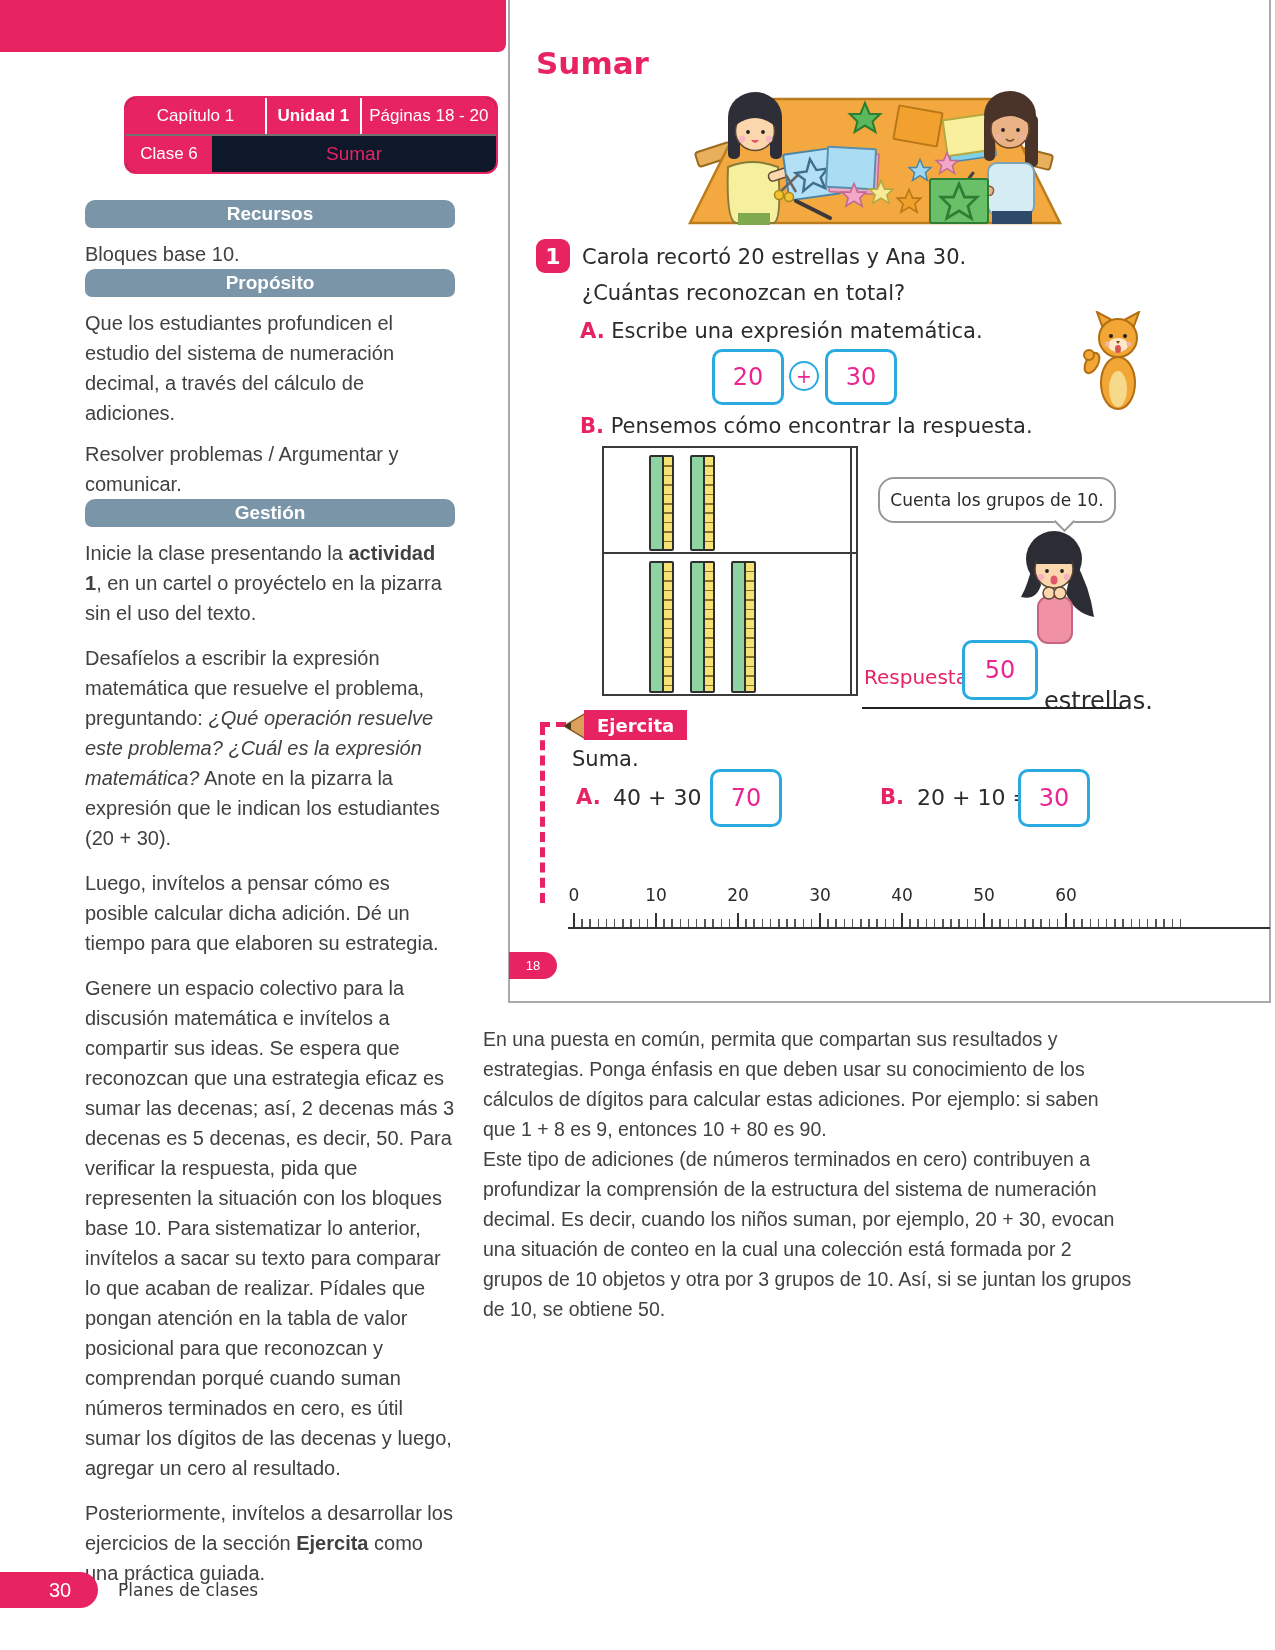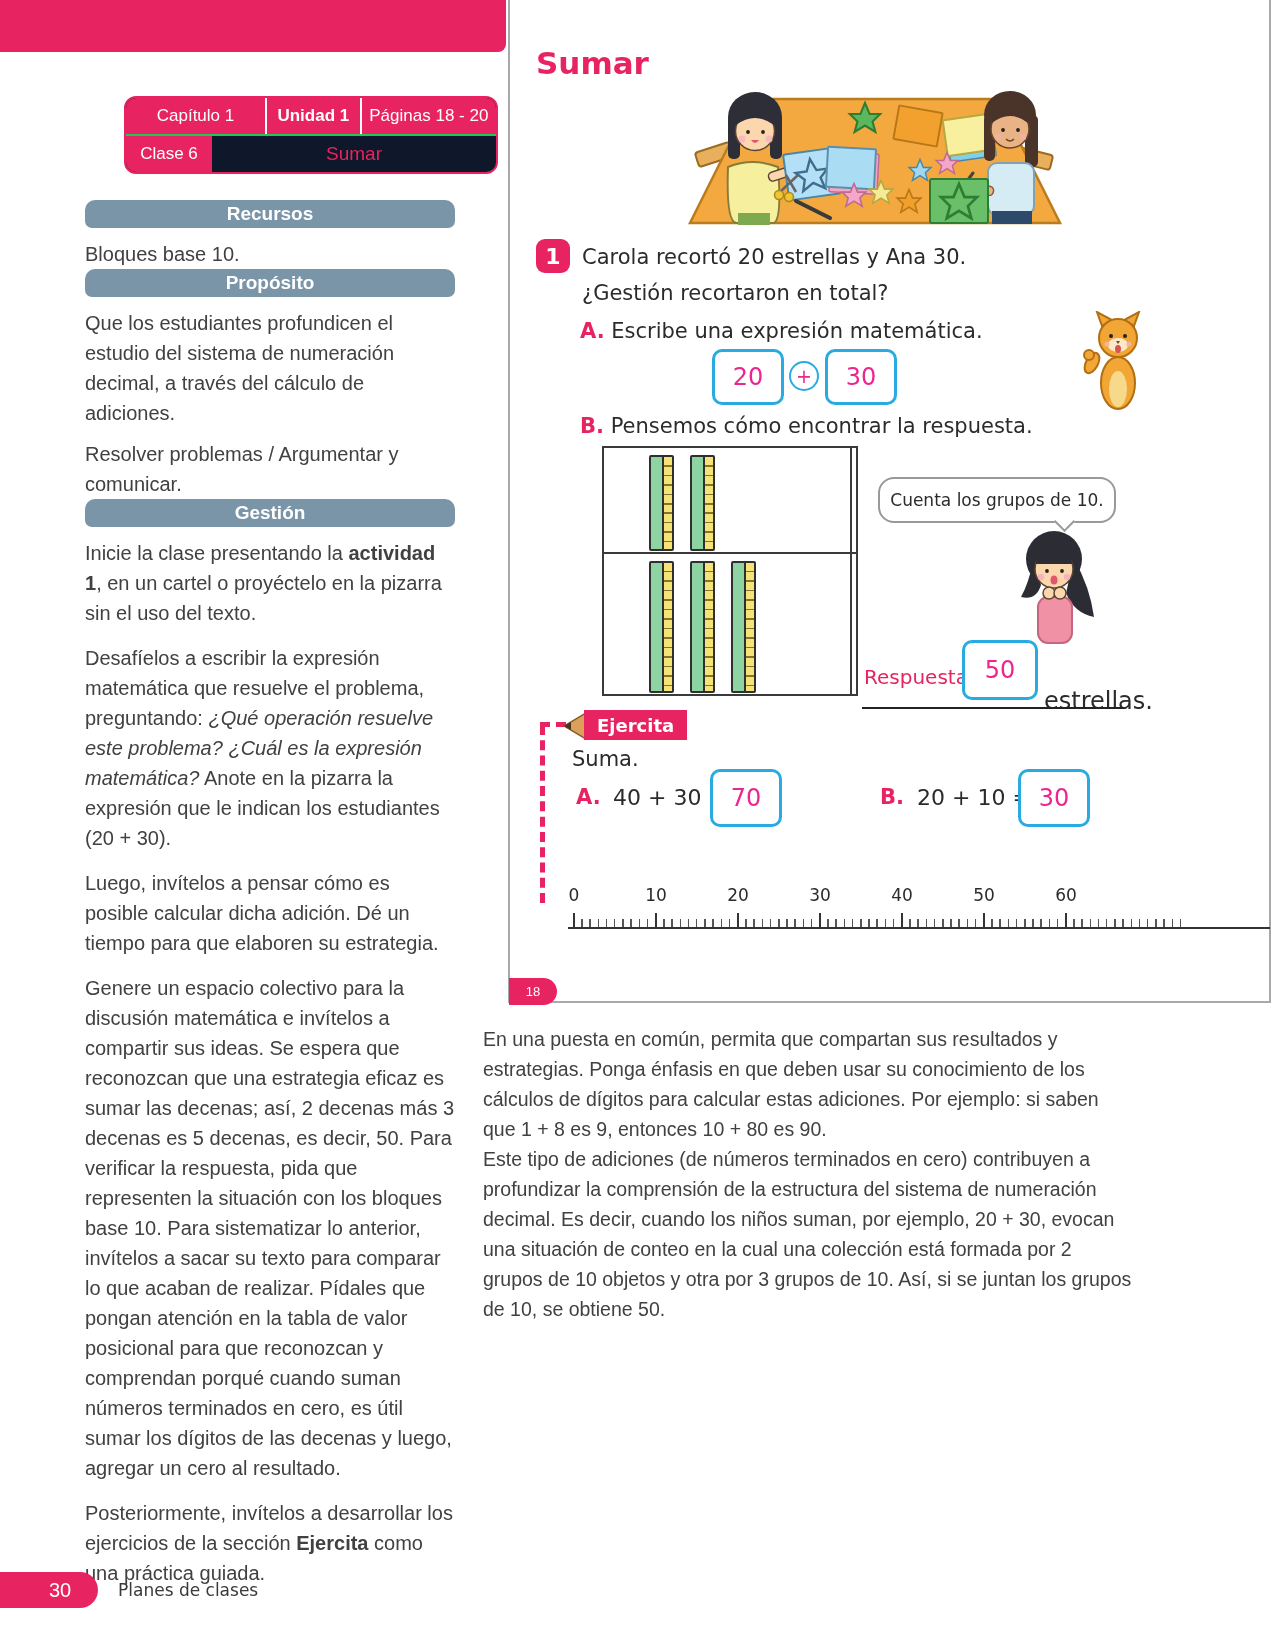--- a/index.html
+++ b/index.html
@@ -9,21 +9,21 @@
   
   .topbar{position:absolute;left:0;top:0;width:506px;height:52px;background:#e72361;border-radius:0 0 8px 0;}
 
   
   .lesson-tag{position:absolute;left:85px;top:96px;width:370px;border:2px solid #e72361;border-radius:12px;overflow:hidden;background:#0f172a;margin-left:39px;}
   .lt-row{display:flex;height:36px;}
   .lt-cell{background:#e72361;color:#fff;font-size:17px;display:flex;align-items:center;justify-content:center;}
   .lt-c1{flex:1.5;border-right:2px solid #fff;}
   .lt-c2{flex:1.0;border-right:2px solid #fff;font-weight:bold;}
   .lt-c3{flex:1.45;}
-  .lt-row2{border-top:2px solid #22c55e;}
+  .lt-row2{border-top:2px solid #737373;}
   .lt-clase{width:86px;background:#e72361;color:#fff;font-size:17px;display:flex;align-items:center;justify-content:center;}
   .lt-topic{flex:1;display:flex;align-items:center;justify-content:center;color:#e72361;font-size:19px;}
 
   
   .sidebar{position:absolute;left:85px;top:200px;width:370px;}
   .secbar{height:28px;line-height:28px;background:#7b95a8;color:#fff;font-weight:bold;font-size:19px;
           text-align:center;border-radius:10px 10px 7px 7px;}
   .sidebar p{font-size:20px;line-height:30px;margin:11px 0 0 0;}
   .gap-lg{margin-bottom:30px;}
   .sidebar .pgroup p{margin:0 0 15px 0;}
@@ -90,21 +90,21 @@
   .exB-b{position:absolute;left:508px;top:770px;width:66px;height:52px;}
 
   .ruler{position:absolute;left:58px;top:886px;width:702px;height:42px;border-bottom:2.5px solid #333;}
   .ruler .lbl{position:absolute;top:0;transform:translateX(-50%);font-size:17px;color:#2b2b2b;}
   .ruler .majors{position:absolute;left:5px;bottom:0;width:496px;height:14px;
      background:repeating-linear-gradient(to right,#333 0 2px,transparent 2px 82px);}
   .ruler .minors{position:absolute;left:5px;bottom:0;width:610px;height:8px;
      background:repeating-linear-gradient(to right,#555 0 1.5px,transparent 1.5px 8.2px);}
 
   .badge18{position:absolute;left:509px;top:952px;width:48px;height:27px;background:#e72361;border-radius:0 14px 14px 0;
-           color:#fff;font-size:13px;display:flex;align-items:center;justify-content:center;z-index:5;margin-top:26px;}
+           color:#fff;font-size:13px;display:flex;align-items:center;justify-content:center;z-index:5;}
 
   
   .maincol{position:absolute;left:483px;top:1024px;width:650px;}
   .maincol p{font-size:19.5px;line-height:30px;margin:0 0 0 0;}
   .consid-bar{margin:27px 0 16px 0;height:33px;line-height:33px;background:#7b95a8;color:#fff;font-weight:bold;
               font-size:20px;text-align:center;border-radius:11px 11px 8px 8px;width:612px;}
 
   
   .badge30{position:absolute;left:0;top:1572px;width:98px;height:36px;background:#e72361;border-radius:0 18px 18px 0;
            color:#fff;font-size:20px;display:flex;align-items:center;justify-content:center;padding-left:22px;box-sizing:border-box;}
@@ -213,21 +213,21 @@
       <rect x="300" y="112" width="36" height="9" rx="4" fill="#eab386" stroke="#8a5a32" stroke-width="1.5" transform="rotate(14 318 116)"></rect>
       <line x1="303" y1="118" x2="315" y2="102" stroke="#444" stroke-width="3" stroke-linecap="round"></line>
       <g>
         <rect x="272" y="108" width="58" height="44" rx="2" fill="#69c069" stroke="#2f7d32" stroke-width="2"></rect>
         <use href="#st" transform="translate(301,132) scale(1.9)" fill="none" stroke="#2f7d32" stroke-width="1.4"></use>
       </g>
     </svg>
 
     <div class="act-badge">1</div>
     <div class="act-line1">Carola recortó 20 estrellas y Ana 30.</div>
-    <div class="act-line2">¿Gestión recortaron en total?</div>
+    <div class="act-line2">¿Cuántas reconozcan en total?</div>
 
 
     <svg class="cat" width="75" height="100" viewBox="0 0 75 100">
       <ellipse cx="40" cy="72" rx="17" ry="26" fill="#f2a636" stroke="#b26f12" stroke-width="2"></ellipse>
       <ellipse cx="40" cy="78" rx="9" ry="18" fill="#f7d98c"></ellipse>
       <ellipse cx="14" cy="52" rx="6" ry="11" fill="#f2a636" stroke="#b26f12" stroke-width="2" transform="rotate(28 14 52)"></ellipse>
       <circle cx="11" cy="44" r="5" fill="#f2a636" stroke="#b26f12" stroke-width="2"></circle>
       <polygon points="24,15 19,1 34,9" fill="#f2a636" stroke="#b26f12" stroke-width="2"></polygon>
       <polygon points="56,15 61,1 46,9" fill="#f2a636" stroke="#b26f12" stroke-width="2"></polygon>
       <circle cx="40" cy="27" r="19" fill="#f2a636" stroke="#b26f12" stroke-width="2"></circle>

